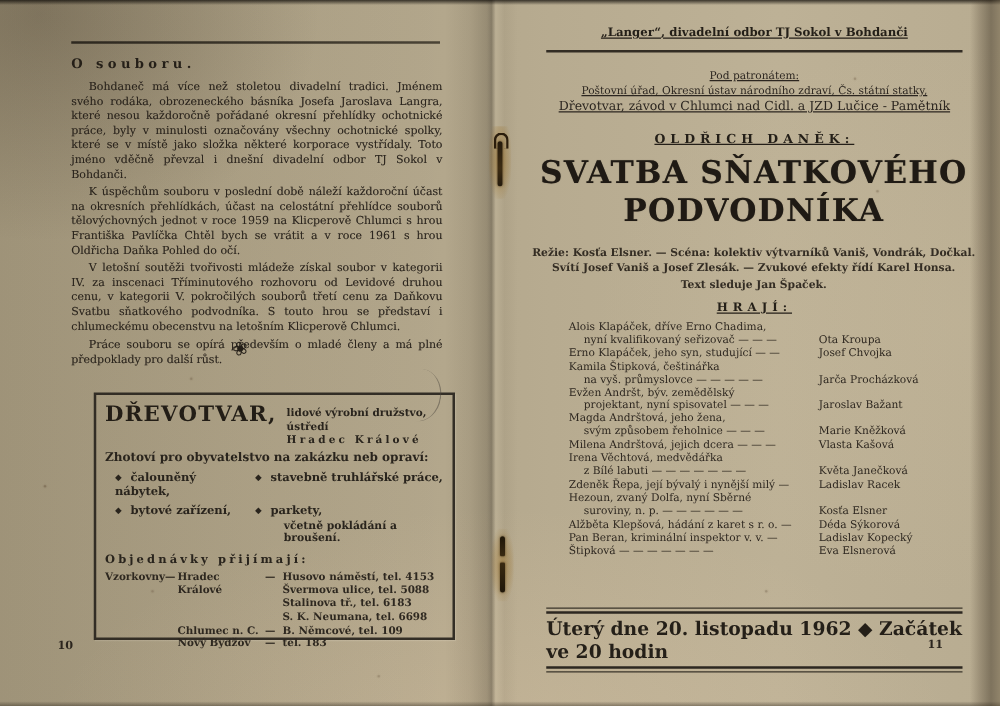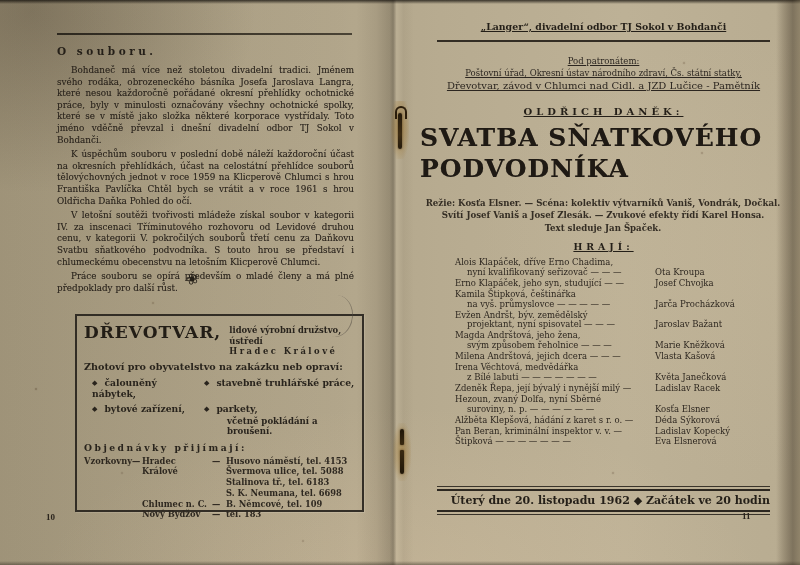--- a/index.html
+++ b/index.html
@@ -65,36 +65,36 @@
   .ad-orders{margin-top:3px;font-size:8.3px;font-weight:bold;line-height:10.8px;color:#2e2820;}
   .ord-row{display:grid;grid-template-columns:48px 10px 70px 14px auto;}
   
   .rp-center{left:437px;width:333px;text-align:center;text-decoration:underline;}
   #rp-header{top:21px;font-size:9.4px;font-weight:bold;color:#241f18;}
   #rp-rule{left:437px;top:40px;width:333px;height:2px;background:#332d24;}
   #rp-patron-label{top:56px;font-size:8.5px;}
   #rp-patron-1{top:68px;font-size:8.5px;}
   #rp-patron-2{top:80px;font-size:10px;}
   #rp-author{top:106px;font-size:10px;font-weight:bold;letter-spacing:4px;color:#241f18;}
-  #rp-title{left:420px;top:122px;width:366px;font-size:25px;line-height:31px;font-weight:bold;
+  #rp-title{left:420px;top:122px;width:366px;text-align:center;font-size:25px;line-height:31px;font-weight:bold;
     letter-spacing:1px;color:#1f1a14;text-shadow:0 0 .6px rgba(31,26,20,0.5);}
   #rp-credits{left:422px;top:197px;width:362px;text-align:center;font-size:8.6px;line-height:12.4px;
     font-weight:bold;color:rgba(40,34,26,0.92);}
   #rp-cast-h{top:241px;font-size:9.4px;font-weight:bold;letter-spacing:4px;color:#241f18;}
   #rp-cast{left:455px;top:258px;width:318px;font-size:8.5px;line-height:9.9px;color:rgba(38,32,25,0.95);}
   .cast-entry{position:relative;margin-bottom:1px;}
   .cast-role .r2{padding-left:12px;}
   .cast-actor{position:absolute;left:200px;bottom:0;white-space:nowrap;}
   #rp-footer{left:437px;top:486px;width:333px;}
   .rule-thin{height:1px;background:#3a342a;}
   .rule-thick{height:2px;background:#2c2720;margin-top:2px;}
   .rule-thick2{height:2px;background:#2c2720;}
   .rule-thin2{height:1px;background:#3a342a;margin-top:2px;}
-  .footer-text{text-align:right;font-size:11px;font-weight:bold;color:#241f18;padding:3px 0;}
-  .pagenum{font-size:9px;font-weight:bold;color:#2b251e;font-family:Liberation Serif, serif;}
+  .footer-text{text-align:left;font-size:15px;font-weight:bold;color:#241f18;padding:3px 0;}
+  .pagenum{font-size:9px;font-weight:bold;color:#2b251e;}
   #pg10{left:46px;top:512px;}
   #pg11{left:742px;top:511px;}
 </style>
 </head>
 <body>
 
 <div id="canvas">
 
   <div class="abs" id="lp-rule"></div>
   <div class="abs" id="lp-heading">O souboru.</div>

